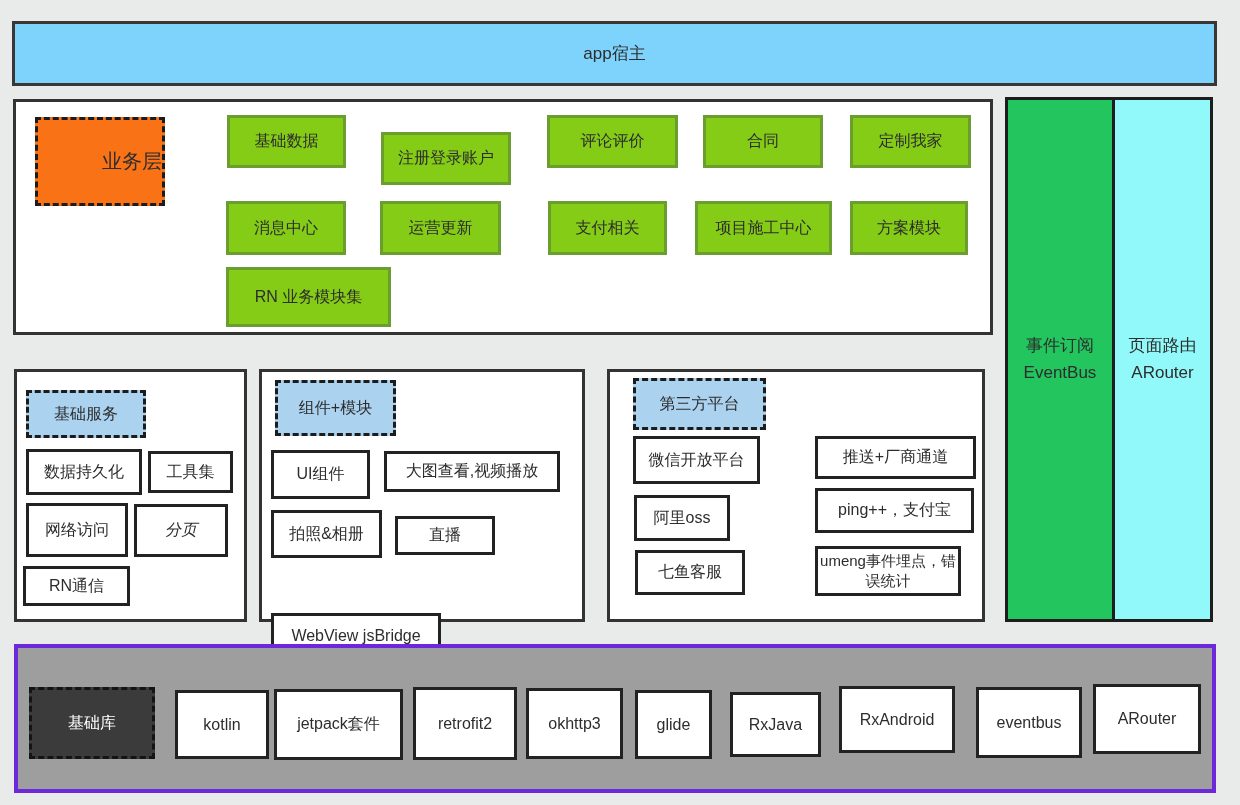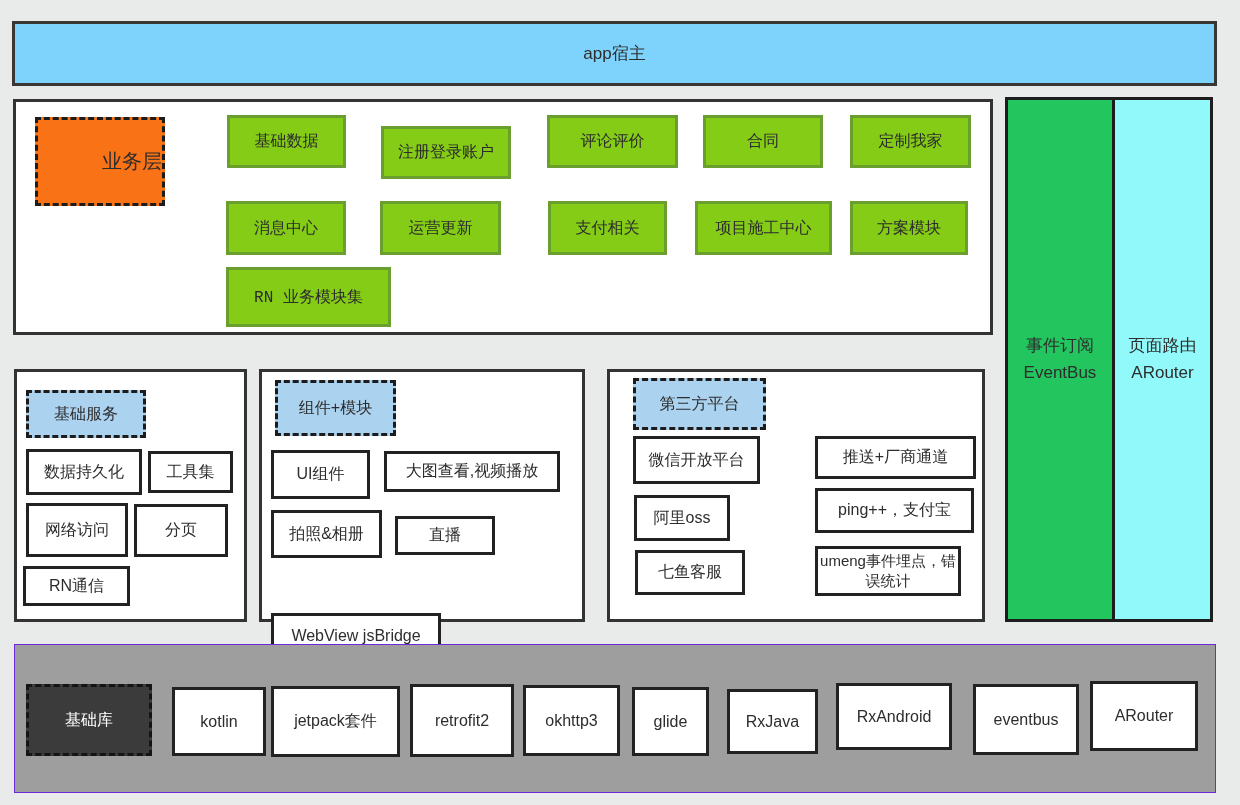--- a/index.html
+++ b/index.html
@@ -43,21 +43,21 @@
   
   .vbar{
     border:3px solid #1d1d1d;font-size:17px;line-height:1.55;
   }
   .vbar-green{left:1005px;top:97px;width:110px;height:525px;background:#22c55e;}
   .vbar-cyan{left:1112px;top:97px;width:101px;height:525px;background:#91f9fa;}
 
   
   .bottombar{
     left:14px;top:644px;width:1202px;height:149px;
-    background:#9e9e9e;border:1px solid #6d28d9;
+    background:#9e9e9e;border:4px solid #6d28d9;
   }
   .darkbox{
     background:#3b3b3b;border:3px dashed #141414;color:#ffffff;font-size:16px;
   }
   .small2{font-size:15px;line-height:1.35;}
 </style>
 </head>
 <body>
 
 <div class="canvas">
@@ -67,21 +67,21 @@
   </div>
 
   <div class="abs panel business">
     <div class="abs center tag-green" style="left:19px;top:15px;width:130px;height:89px;">
       <span>业务层</span>
     </div>
 
     <div class="abs center gbox" style="left:211px;top:13px;width:119px;height:53px;">
         <span>基础数据</span>
       </div>
-    <div class="abs center gbox" style="left:365px;top:24px;width:130px;height:53px;">
+    <div class="abs center gbox" style="left:365px;top:30px;width:130px;height:53px;">
         <span>注册登录账户</span>
       </div>
     <div class="abs center gbox" style="left:531px;top:13px;width:131px;height:53px;">
         <span>评论评价</span>
       </div>
     <div class="abs center gbox" style="left:687px;top:13px;width:120px;height:53px;">
         <span>合同</span>
       </div>
     <div class="abs center gbox" style="left:834px;top:13px;width:121px;height:53px;">
         <span>定制我家</span>
@@ -96,21 +96,21 @@
     <div class="abs center gbox" style="left:532px;top:99px;width:119px;height:54px;">
         <span>支付相关</span>
       </div>
     <div class="abs center gbox" style="left:834px;top:99px;width:118px;height:54px;">
         <span>方案模块</span>
       </div>
     <div class="abs center gbox" style="left:679px;top:99px;width:137px;height:54px;">
         <span>项目施工中心</span>
       </div>
 
-    <div class="abs center gbox" style="left:210px;top:165px;width:165px;height:60px;font-family:Liberation Mono, monospace;">
+    <div class="abs center gbox" style="left:210px;top:165px;width:165px;height:60px;">
         <span>RN 业务模块集</span>
       </div>
   </div>
 
   <div class="abs center vbar vbar-green">
     <div>
       <div>事件订阅</div>
       <div>EventBus</div>
     </div>
   </div>
@@ -127,21 +127,21 @@
     </div>
     <div class="abs center kbox" style="left:9px;top:77px;width:116px;height:46px;">
         <span>数据持久化</span>
       </div>
     <div class="abs center kbox" style="left:131px;top:79px;width:85px;height:42px;">
         <span>工具集</span>
       </div>
     <div class="abs center kbox" style="left:9px;top:131px;width:102px;height:54px;">
         <span>网络访问</span>
       </div>
-    <div class="abs center kbox" style="left:117px;top:132px;width:94px;height:53px;">
+    <div class="abs center kbox" style="left:117px;top:132px;width:94px;height:53px;font-style:italic;">
         <span>分页</span>
       </div>
     <div class="abs center kbox" style="left:6px;top:194px;width:107px;height:40px;">
         <span>RN通信</span>
       </div>
   </div>
 
   <div class="abs panel components">
     <div class="abs center tag-blue" style="left:13px;top:8px;width:121px;height:56px;">
       <span>组件+模块</span>

